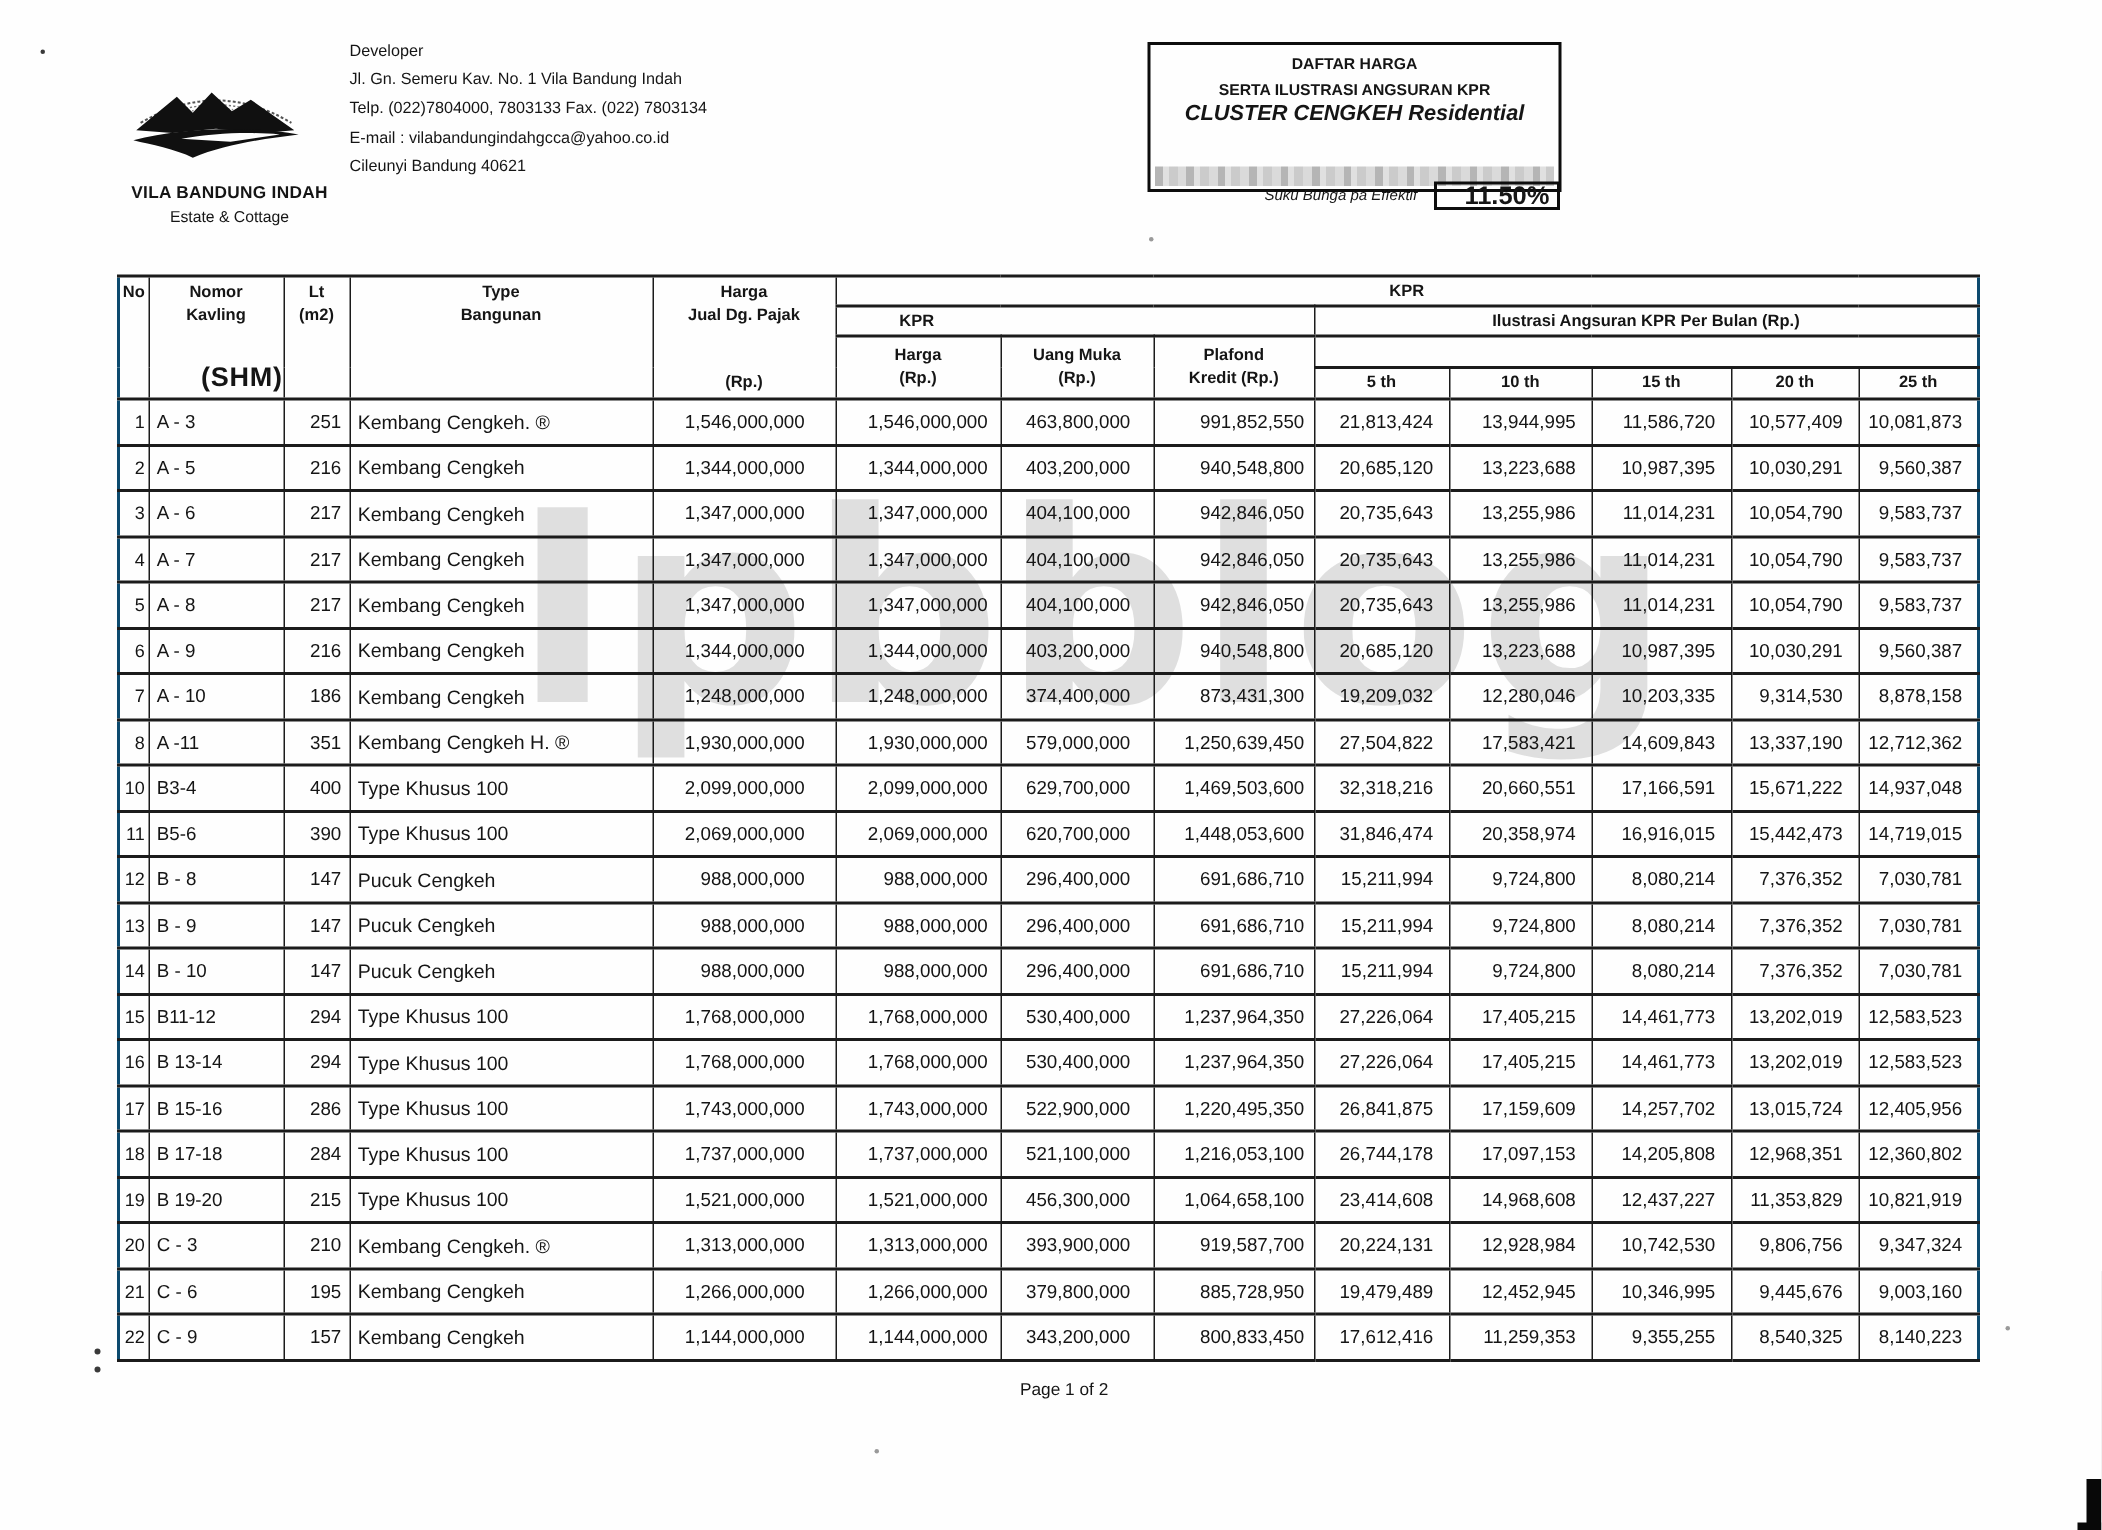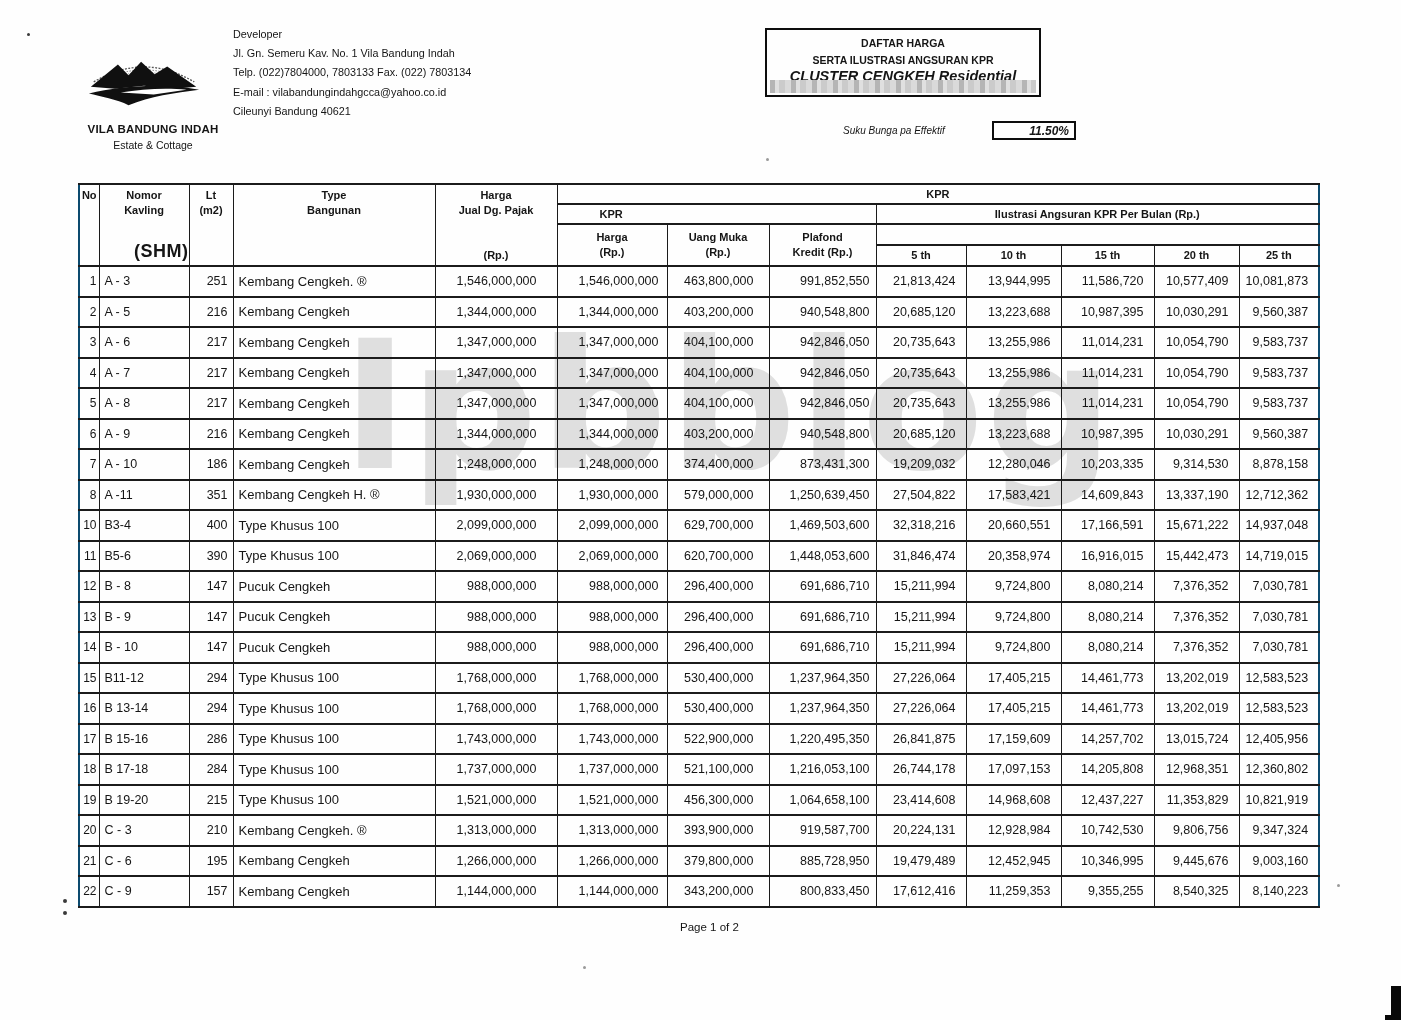--- a/index.html
+++ b/index.html
@@ -11,32 +11,32 @@
   
   .logo{position:absolute;left:86px;top:50px;width:116px;height:60px;}
   .logo-caption{position:absolute;left:78px;top:123px;width:150px;text-align:center;}
   .logo-caption .l1{font-weight:bold;font-size:11.5px;letter-spacing:.2px;}
   .logo-caption .l2{font-size:10.5px;margin-top:4px;}
   .company{position:absolute;left:233px;top:28px;width:420px;}
   .company .name{font-weight:bold;font-size:13.5px;margin-bottom:7px;}
   .company .line{font-size:10.8px;margin-bottom:6.5px;}
   .company .line.sp{margin-bottom:7.5px;}
   
-  .titlebox{position:absolute;left:765px;top:28px;width:276px;height:69px;
+  .titlebox{position:absolute;left:765px;top:28px;width:276px;height:100px;
     border:2px solid #0d0d0d;text-align:center;box-sizing:border-box;padding-top:7px;}
   .titlebox .t1{font-weight:bold;font-size:10.5px;}
   .titlebox .t2{font-weight:bold;font-size:10.5px;margin-top:5px;}
   .titlebox .t3{font-weight:bold;font-style:italic;font-size:14.5px;margin-top:2px;}
   .hatch{position:absolute;left:3px;right:3px;bottom:2px;height:13px;
     background:repeating-linear-gradient(90deg,#b5b5b5 0 5px,#e0e0e0 5px 9px,#cbcbcb 9px 15px,#dadada 15px 21px);}
   
   .interest-label{position:absolute;left:843px;top:125px;font-style:italic;font-size:10px;}
   .interest-box{position:absolute;left:956px;top:121px;width:84px;height:19px;
     border:2px solid #0d0d0d;box-sizing:border-box;display:flex;align-items:center;justify-content:flex-end;
-    padding-right:5px;font-weight:bold;font-style:italic;font-size:12px;margin-left:36px;}
+    padding-right:5px;font-weight:bold;font-size:17px;}
   
   .watermark{position:absolute;left:342px;top:318px;z-index:0;
     font-family:"DejaVu Sans",sans-serif;font-weight:bold;font-size:178px;
     color:#c7c7c7;opacity:.55;letter-spacing:2px;line-height:1;user-select:none;}
   
   .tablewrap{position:absolute;left:78px;top:183px;z-index:1;}
   table{border-collapse:collapse;table-layout:fixed;width:1240px;background:transparent;}
   th,td{border:1px solid #1b1b1b;padding:0;background:transparent;overflow:hidden;white-space:nowrap;}
   th{border-top-width:2px;border-bottom-width:2px;font-size:11px;font-weight:bold;text-align:center;vertical-align:middle;line-height:1.35;}
   td{border-top-width:2px;border-bottom-width:2px;font-size:12.5px;vertical-align:middle;height:28.5px;}

